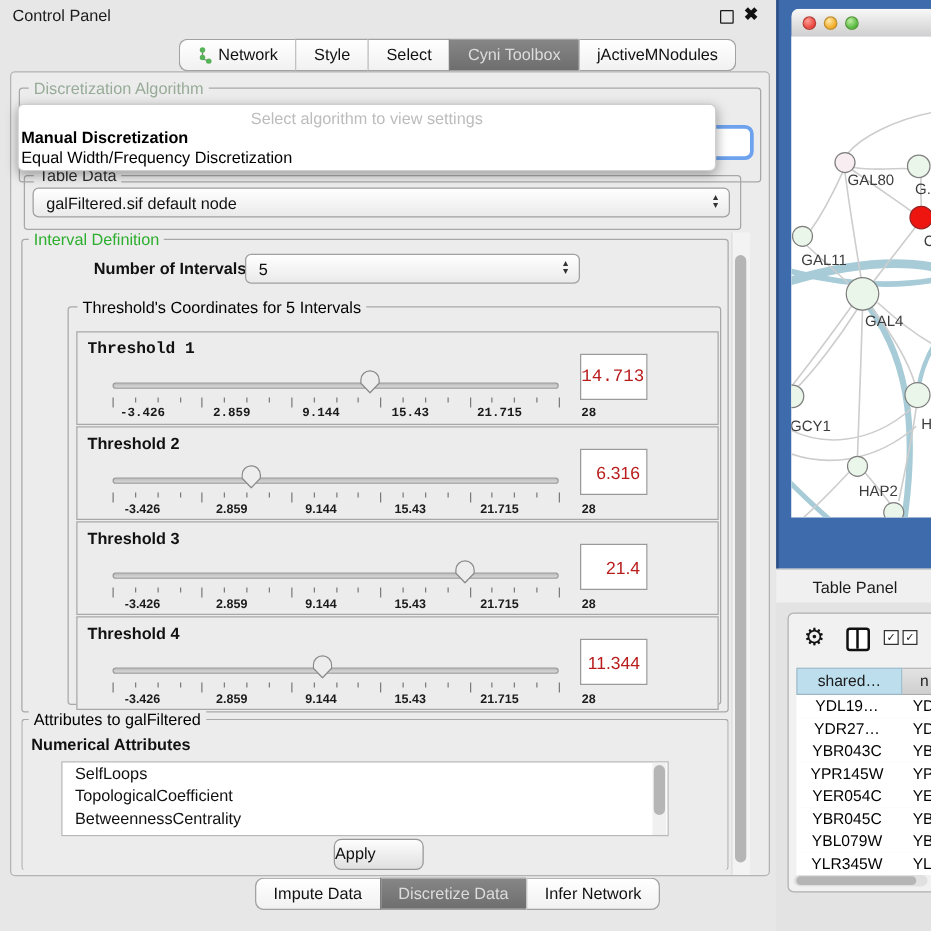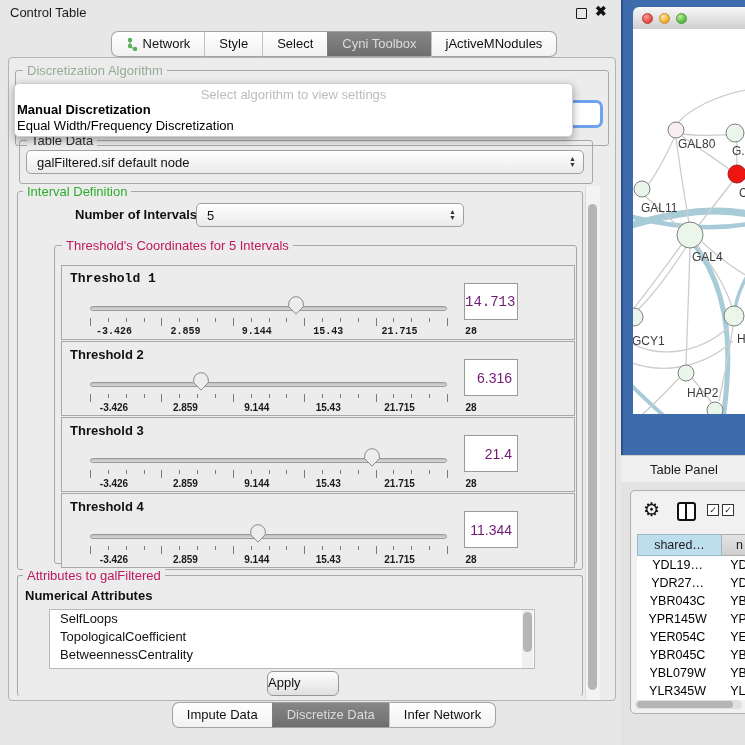--- a/index.html
+++ b/index.html
@@ -5,37 +5,37 @@
   html,body{margin:0;padding:0;}
   body{width:745px;height:745px;position:relative;overflow:hidden;
        font-family:"Liberation Sans", sans-serif;background:#e7e7e7;-webkit-font-smoothing:antialiased;}
   
   #control-panel{position:absolute;left:0;top:0;width:620px;height:745px;background:#e7e7e7;}
   #cp-titlebar{position:absolute;left:0;top:0;width:620px;height:26px;}
   #cp-title{position:absolute;left:10px;top:5px;font-size:13px;color:#1b1b1b;}
   #cp-float{position:absolute;left:576px;top:8px;width:9px;height:9px;border:1.6px solid #1b1b1b;border-radius:1px;}
   #cp-close{position:absolute;left:595px;top:3px;font-size:14px;font-weight:bold;color:#111;}
   
-  .segbar{position:absolute;display:flex;justify-content:center;width:668px;}
+  .segbar{position:absolute;display:flex;justify-content:center;width:668px;margin-left:32px;}
   #top-segbar{top:31px;}
   #bottom-segbar{top:702px;}
   .seg{height:24px;line-height:24px;padding:0 14px;font-size:13px;color:#111;
        background:linear-gradient(#ffffff,#f1f1f1);border-top:1px solid #a2a2a2;border-bottom:1px solid #a2a2a2;
        display:flex;align-items:center;gap:5px;white-space:nowrap;}
   .seg:first-child{border-left:1px solid #a2a2a2;border-radius:7px 0 0 7px;}
   .seg:last-child{border-right:1px solid #a2a2a2;border-radius:0 7px 7px 0;}
   .seg + .seg{border-left:1px solid #c2c2c2;}
   .seg.selected{background:linear-gradient(#868686,#6e6e6e);color:#dcdcdc;border-left:1px solid #7e7e7e;}
   
   #content{position:absolute;left:8px;top:57px;width:606px;height:642px;background:#ececec;
            border:1px solid #b3b3b3;border-radius:4px;}
   .group{position:absolute;border:1px solid #a8a8a8;border-radius:3px;}
   .group-label{position:absolute;background:#ececec;padding:0 4px;font-size:13px;z-index:2;white-space:nowrap;}
   .g-green{color:#2eae2e;}
-  .g-blue{color:#be185d;}
+  .g-blue{color:#000000;}
   .g-faded{color:#98ab98;}
   .g-dark{color:#2e2e2e;}
   
   .combo{position:absolute;background:linear-gradient(#ffffff,#eaeaea);border:1px solid #a0a0a0;border-radius:5px;
          font-size:13px;color:#111;display:flex;align-items:center;padding:0 22px 0 10px;box-shadow:inset 0 1px 0 #fff;}
   .combo .stepper{position:absolute;right:7px;top:0;height:100%;display:flex;flex-direction:column;justify-content:center;line-height:6px;}
   .combo .stepper span{font-size:7px;color:#333;text-align:center;}
   
   #disc-combo{position:absolute;background:#fff;border:3px solid #6da2ef;border-radius:7px;z-index:1;}
   
@@ -51,21 +51,21 @@
   .thr-label{position:absolute;left:8px;top:5px;font-size:13px;font-weight:bold;color:#111;}
   .thr-track{position:absolute;left:28px;top:40px;width:357px;height:5px;border-radius:3px;
              background:linear-gradient(#bdbdbd,#d9d9d9);border:1px solid #9a9a9a;box-sizing:border-box;}
   .thr-thumb{position:absolute;top:30px;width:16px;height:19px;margin-left:-8px;z-index:3;}
   .tickwrap{position:absolute;left:28px;top:52px;width:357px;height:9px;}
   .tick{position:absolute;top:0;width:1px;background:#7c7c7c;height:4px;}
   .tick.major{height:8px;}
   .tick-label{position:absolute;top:60px;transform:translateX(-50%);font-size:10px;font-weight:bold;color:#1a1a1a;white-space:nowrap;margin-left:24px;}
   .tick-label-wrap{position:absolute;left:28px;top:0;width:357px;height:100%;}
   .thr-value{position:absolute;left:402px;top:17px;width:54px;height:37px;background:#fff;border:1px solid #9a9a9a;
-             font-size:14px;color:#701a75;text-align:right;line-height:37px;padding-right:5px;box-sizing:border-box;}
+             font-size:14px;color:#b91c1c;text-align:right;line-height:37px;padding-right:5px;box-sizing:border-box;}
   
   #attr-list{position:absolute;left:40px;top:551px;width:484px;height:58px;background:#fff;border:1px solid #b8b8b8;
              overflow:hidden;font-size:13px;color:#111;}
   #attr-list .item{padding-left:10px;height:18px;line-height:18px;white-space:nowrap;}
   
   #apply-btn{position:absolute;left:258px;top:613px;width:70px;height:23px;background:linear-gradient(#fdfdfd,#e0e0e0);
              border:1px solid #979797;border-radius:6px;font-size:13px;color:#111;text-align:left;line-height:21px;}
   .bold13{font-size:13px;font-weight:bold;color:#111;position:absolute;white-space:nowrap;}
   
   #blue-frame{position:absolute;left:621px;top:0;width:124px;height:455px;background:#3e6bab;border-left:2px solid #2c4f85;box-sizing:border-box;}
@@ -99,21 +99,21 @@
   .tp-cell.c2{width:70px;padding-left:12px;}
   #tp-hscroll{position:absolute;left:4px;top:209px;width:107px;height:9px;background:#e0e0e0;border-radius:5px;}
   #tp-hscroll .sb-thumb{left:2px;top:1px;width:96px;height:7px;}
   svg text{font-family:"Liberation Sans", sans-serif;}
 </style>
 </head>
 <body>
 
 <div id="control-panel">
   <div id="cp-titlebar">
-    <span id="cp-title">Control Table</span>
+    <span id="cp-title">Control Panel</span>
     <span id="cp-float"></span>
     <span id="cp-close">✖</span>
   </div>
 
   <div id="top-segbar" class="segbar">
       <div class="seg">
         <svg width="12" height="14">
           <line x1="4" y1="4" x2="4" y2="10" stroke="#7a7a7a"></line>
           <line x1="4" y1="10" x2="9" y2="12" stroke="#7a7a7a"></line>
           <circle cx="4" cy="3" r="2.2" fill="#57b357"></circle>

